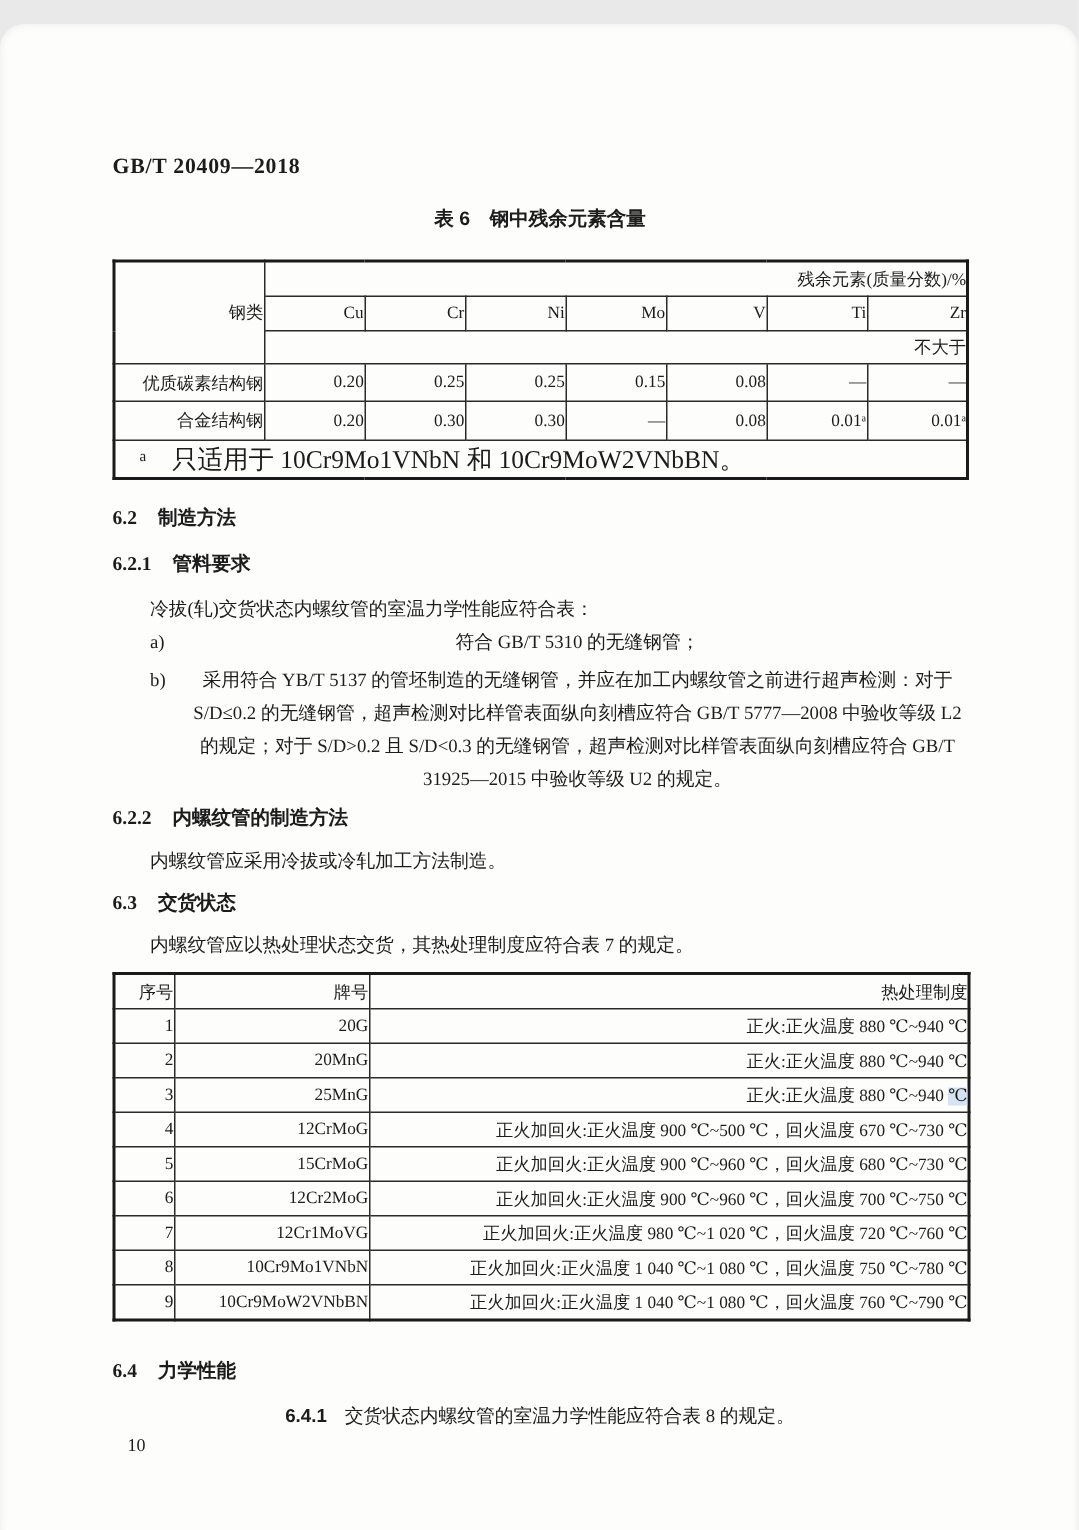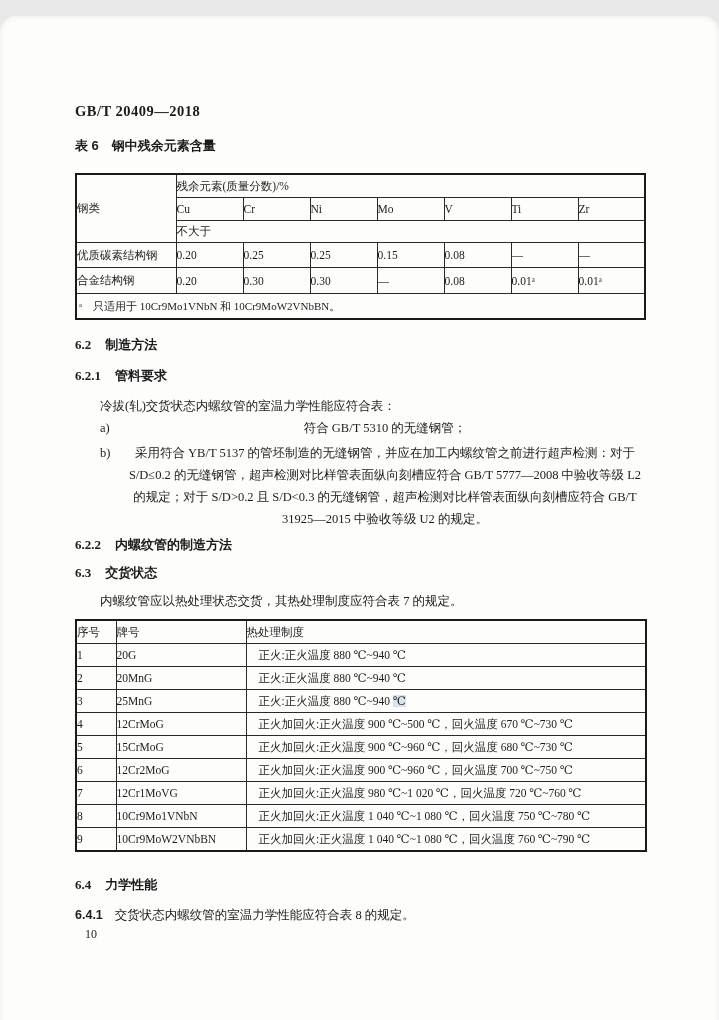--- a/index.html
+++ b/index.html
@@ -14,39 +14,39 @@
     box-shadow:inset 0 0 6px rgba(0,0,0,.08);
     border-radius:16px;
   }
   .content{position:absolute;left:75px;top:0;width:570px;}
   .doc-header{
     margin-top:86px;height:18px;line-height:18px;
     font-weight:bold;font-size:14.5px;letter-spacing:.5px;
     font-family:"Liberation Serif","DejaVu Serif",serif;
   }
   .tbl-title{
-    margin-top:17px;height:18px;line-height:18px;
+    margin-top:17px;height:18px;line-height:18px;text-align:center;
     font-weight:bold;font-size:13px;
     font-family:"Liberation Sans","DejaVu Sans",sans-serif;
   }
   table{
     border-collapse:collapse;table-layout:fixed;width:570px;
     border:2px solid #1a1a1a;
   }
   td{
-    border:1px solid #2a2a2a;text-align:left;vertical-align:middle;
+    border:1px solid #2a2a2a;text-align:right;vertical-align:middle;
     font-size:11.5px;padding:0;overflow:hidden;white-space:nowrap;
   }
   #table6{margin-top:18px;}
   #table6 tr.h22 td{height:22px;}
   #table6 tr.h21 td{height:21px;}
   #table6 tr.h24 td{height:24px;}
   #table6 tr.h25 td{height:25px;}
   #table6 td.fn{
-    height:24px;text-align:left;padding-left:2px;font-size:11px;
+    height:24px;text-align:left;padding-left:16px;font-size:17px;
   }
   .h-section{
     height:18px;line-height:18px;
     font-family:Liberation Serif, serif;
     font-weight:bold;font-size:13px;
   }
   .h-section .num{margin-right:14px;}
   .h62{margin-top:16px;}
   .h621{margin-top:13px;}
   .para{
@@ -58,24 +58,24 @@
   .item-b{margin-top:5px;line-height:22px;}
   .list-item .marker{width:25px;flex:0 0 25px;}
   .list-item .txt{flex:1;text-align:center;}
   .h622{margin-top:6px;}
   .p622{margin-top:11px;}
   .h63{margin-top:10px;}
   .p63{margin-top:10px;}
   .t7-title{margin-top:7px;}
   #table7{margin-top:9px;}
   #table7 td{height:22px;}
-  #table7 td.treat{text-align:left;padding-left:12px;}
+  #table7 td.treat{text-align:right;padding-left:12px;}
   .h64{margin-top:24px;}
   .p641{
-    margin-top:12px;height:18px;line-height:18px;font-size:12.5px;
+    margin-top:12px;height:18px;line-height:18px;font-size:12.5px;text-align:center;
   }
   .p641 .num{
     font-family:"Liberation Sans","DejaVu Sans",sans-serif;
     font-weight:bold;font-size:12.5px;margin-right:12px;
   }
   .page-num{
     margin-top:2px;height:16px;line-height:16px;
     font-size:12px;padding-left:10px;
   }
 </style>
@@ -160,20 +160,21 @@
 
     <div class="list-item item-b">
       <span class="marker">b)</span>
       <span class="txt">采用符合 YB/T 5137 的管坯制造的无缝钢管，并应在加工内螺纹管之前进行超声检测：对于 S/D≤0.2 的无缝钢管，超声检测对比样管表面纵向刻槽应符合 GB/T 5777—2008 中验收等级 L2 的规定；对于 S/D&gt;0.2 且 S/D&lt;0.3 的无缝钢管，超声检测对比样管表面纵向刻槽应符合 GB/T 31925—2015 中验收等级 U2 的规定。</span>
     </div>
 
     <div class="h-section h622">
       <span class="num">6.2.2</span><span>内螺纹管的制造方法</span>
     </div>
 
+    <div class="para p622">内螺纹管应采用冷拔或冷轧加工方法制造。</div>
 
     <div class="h-section h63">
       <span class="num">6.3</span><span>交货状态</span>
     </div>
 
     <div class="para p63">内螺纹管应以热处理状态交货，其热处理制度应符合表 7 的规定。</div>
 
 
     <table id="table7">
       <colgroup>

